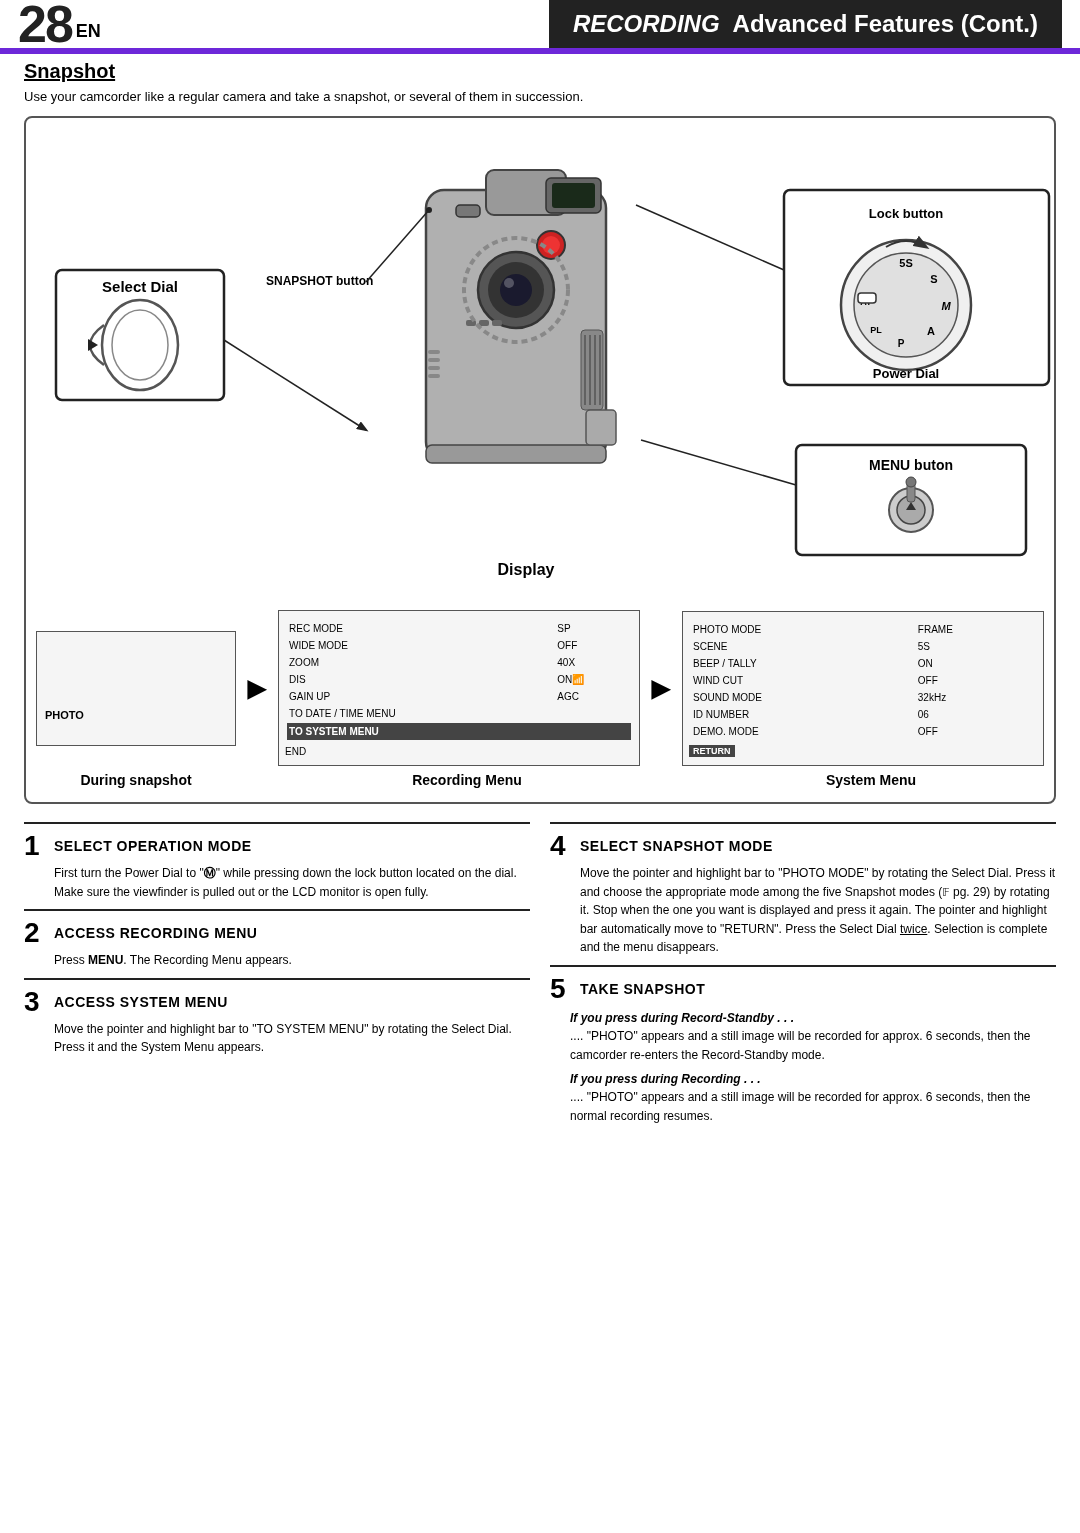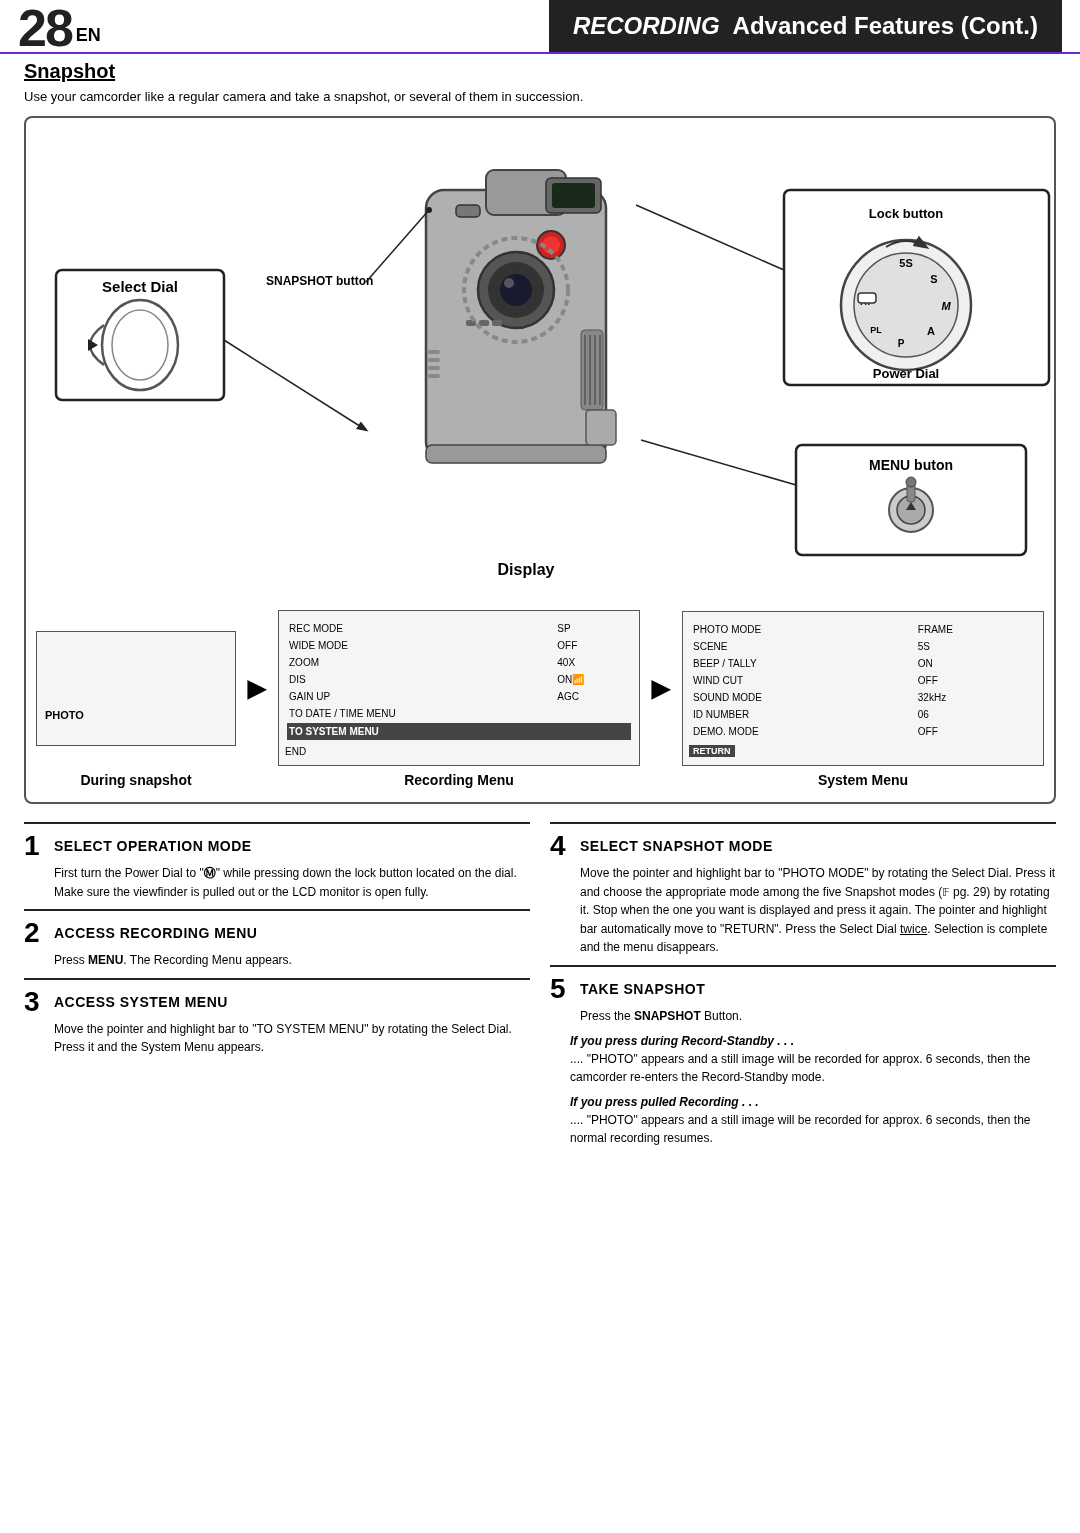--- a/index.html
+++ b/index.html
@@ -11,21 +11,21 @@
       font-size: 14px;
       color: #000;
     }
 
     
     .header {
       display: flex;
       align-items: stretch;
       height: 54px;
       background: #fff;
-      border-bottom: 2px solid #6d28d9;
+      border-bottom: 6px solid #6d28d9;
       padding: 0 18px;
     }
     .header-number {
       font-size: 52px;
       font-weight: 900;
       line-height: 1;
       color: #222;
       letter-spacing: -2px;
       margin-right: 4px;
       align-self: flex-end;
@@ -426,21 +426,21 @@
             <tr>
                   <td>DEMO. MODE</td>
                   <td>OFF</td>
                 </tr>
           </tbody>
             </table>
           <div class="return-btn">RETURN</div>
         </div>
       </div>
 
-      <div style="display:flex;align-items:center;justify-content:space-between;gap:6px;padding: 0 0 0 0;">
+      <div style="display:flex;align-items:center;justify-content:space-between;gap:14px;padding: 0 0 0 0;">
         <div style="max-width:200px;flex:1;text-align:center;">
           <strong>During snapshot</strong>
         </div>
         <div style="flex:0 0 30px;"></div>
         <div style="flex:1;text-align:center;">
           <strong>Recording Menu</strong>
         </div>
         <div style="flex:0 0 30px;"></div>
         <div style="flex:1;text-align:center;">
           <strong>System Menu</strong>
@@ -494,30 +494,27 @@
         </div>
         <div class="step-4-body">
           Move the pointer and highlight bar to "PHOTO MODE" by rotating the Select Dial. Press it and choose the appropriate mode among the five Snapshot modes (<span style="font-family:monospace;font-size:11px;">𝔽</span> pg. 29) by rotating it. Stop when the one you want is displayed and press it again. The pointer and highlight bar automatically move to "RETURN". Press the Select Dial <u>twice</u>. Selection is complete and the menu disappears.
         </div>
       </div>
 
       <div class="step-item">
         <div class="step-header">
           <span class="step-number">5</span>
           <span class="step-title">TAKE SNAPSHOT</span>
-        </div>
-        <div class="step-body">
-          Press the <strong>SNAPSHOT</strong> Button.
         </div>
         <div style="padding-left:0;margin-top:8px;margin-left:20px;">
           <div class="if-press-title">If you press during Record-Standby . . .</div>
           <div class="if-press-body">
             .... "PHOTO" appears and a still image will be recorded for approx. 6 seconds, then the camcorder re-enters the Record-Standby mode.
           </div>
-          <div class="if-press-title">If you press pulled Recording . . .</div>
+          <div class="if-press-title">If you press during Recording . . .</div>
           <div class="if-press-body">
             .... "PHOTO" appears and a still image will be recorded for approx. 6 seconds, then the normal recording resumes.
           </div>
         </div>
       </div>
     </div>
 
   </div>
 
 </div>

